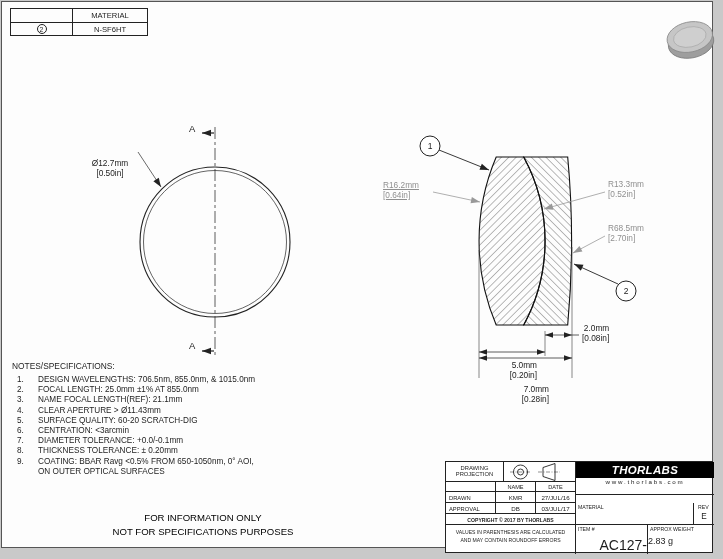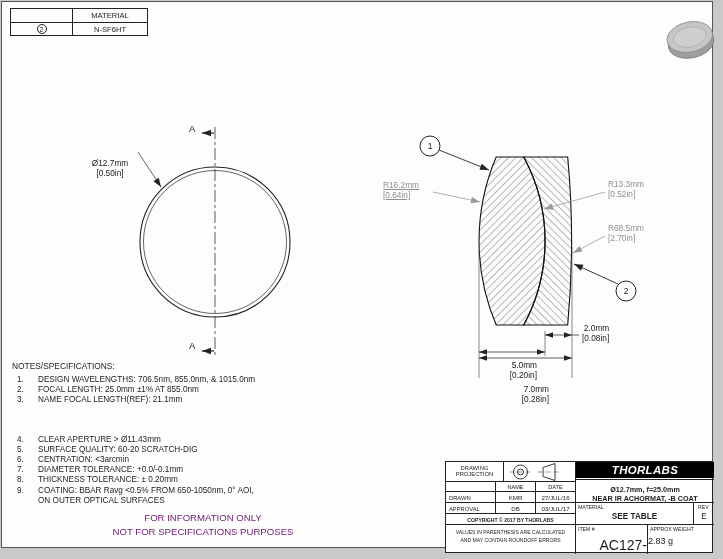--- a/index.html
+++ b/index.html
@@ -20,21 +20,21 @@
   .mt-c1 { width:62px; border-right:1px solid #222; display:flex; align-items:center; justify-content:center; }
   .mt-c2 { flex:1; display:flex; align-items:center; justify-content:center; }
   .cnum { display:inline-block; width:10px; height:10px; border:1px solid #222; border-radius:50%; font-size:6.8px; line-height:9px; text-align:center; }
 
   .notes { position:absolute; left:12px; top:361px; width:254px; z-index:2; color:#1d1d1d; }
   .notes-title { font-size:8.4px; margin-bottom:4px; }
   .notes ol { list-style:none; counter-reset:n; }
   .notes li { counter-increment:n; position:relative; padding-left:26px; font-size:8.2px; line-height:10.2px; }
   .notes li::before { content:counter(n) "."; position:absolute; left:5px; }
 
-  .watermark { position:absolute; left:88px; top:511px; width:230px; text-align:center; z-index:2; color:#701a75; }
+  .watermark { position:absolute; left:88px; top:511px; width:230px; text-align:center; z-index:2; color:#000000; }
   .watermark div { font-size:9.6px; line-height:13.5px; }
 
   .tb { position:absolute; left:445px; top:461px; width:268px; height:92px; border:1px solid #222; background:#fff; z-index:2; color:#1d1d1d; }
   .tb .cell { position:absolute; overflow:hidden; }
   .bR { border-right:1px solid #222; } .bB { border-bottom:1px solid #222; }
   .cell-label { font-size:5.2px; position:absolute; top:1px; left:2px; }
   .logo-bar { position:absolute; left:0; top:0; width:100%; height:16px; background:#000; color:#fff; font-weight:bold; font-style:italic; font-size:11.5px; letter-spacing:0.3px; line-height:16px; text-align:center; }
   .logo-site { position:absolute; left:0; top:16px; width:100%; text-align:center; font-size:6.2px; letter-spacing:1.8px; color:#222; }
 </style>
 </head>
@@ -150,21 +150,21 @@
     <div>7.0mm</div>
     <div>[0.28in]</div>
   </div>
 
   <div class="notes">
     <div class="notes-title">NOTES/SPECIFICATIONS:</div>
     <ol>
       <li style="white-space:normal;">DESIGN WAVELENGTHS: 706.5nm, 855.0nm, &amp; 1015.0nm</li>
       <li style="white-space:normal;">FOCAL LENGTH: 25.0mm ±1% AT 855.0nm</li>
       <li style="white-space:normal;">NAME FOCAL LENGTH(REF): 21.1mm</li>
-      <li style="white-space:normal;margin-top:29px;">CLEAR APERTURE &gt; Ø11.43mm</li>
+      <li style="white-space:normal;">CLEAR APERTURE &gt; Ø11.43mm</li>
       <li style="white-space:normal;">SURFACE QUALITY: 60-20 SCRATCH-DIG</li>
       <li style="white-space:normal;">CENTRATION: &lt;3arcmin</li>
       <li style="white-space:normal;">DIAMETER TOLERANCE: +0.0/-0.1mm</li>
       <li style="white-space:normal;">THICKNESS TOLERANCE: ± 0.20mm</li>
       <li style="white-space:normal;">COATING: BBAR Ravg &lt;0.5% FROM 650-1050nm, 0° AOI, ON OUTER OPTICAL SURFACES</li>
     </ol>
   </div>
 
   <div class="watermark">
     <div>FOR INFORMATION ONLY</div>
@@ -177,48 +177,43 @@
     </div>
     <div class="cell bR bB" style="left:58px;top:0;width:72px;height:20px;">
       <svg width="72" height="20" viewBox="0 0 72 20">
         <line x1="6" y1="10" x2="27" y2="10" stroke="#222" stroke-width="0.5" stroke-dasharray="4 1.5 1 1.5"></line>
         <circle cx="16.5" cy="10" r="7" fill="none" stroke="#222" stroke-width="0.9"></circle>
         <circle cx="16.5" cy="10" r="3" fill="none" stroke="#222" stroke-width="0.9"></circle>
         <line x1="34" y1="10" x2="56" y2="10" stroke="#222" stroke-width="0.5" stroke-dasharray="4 1.5 1 1.5"></line>
         <path d="M39 5.5 L51 1.5 L51 18.5 L39 14.5 Z" fill="none" stroke="#222" stroke-width="0.9"></path>
       </svg>
     </div>
-    <div class="cell bB" style="left:130px;top:0;width:138px;height:18px;">
+    <div class="cell bB" style="left:130px;top:0;width:138px;height:33px;">
       <div class="logo-bar">THORLABS</div>
       <div class="logo-site">www.thorlabs.com</div>
     </div>
 
     <div class="cell bR bB" style="left:0;top:20px;width:50px;height:10px;"></div>
     <div class="cell bR bB" style="left:50px;top:20px;width:40px;height:10px;text-align:center;font-size:5.6px;padding-top:2px;">NAME</div>
     <div class="cell bR bB" style="left:90px;top:20px;width:40px;height:10px;text-align:center;font-size:5.6px;padding-top:2px;">DATE</div>
 
     <div class="cell bR bB" style="left:0;top:30px;width:50px;height:11px;font-size:5.8px;padding:3px 0 0 3px;">DRAWN</div>
     <div class="cell bR bB" style="left:50px;top:30px;width:40px;height:11px;text-align:center;font-size:6.2px;padding-top:2px;">KMR</div>
     <div class="cell bR bB" style="left:90px;top:30px;width:40px;height:11px;text-align:center;font-size:6.2px;padding-top:2px;">27/JUL/16</div>
 
     <div class="cell bR bB" style="left:0;top:41px;width:50px;height:11px;font-size:5.8px;padding:3px 0 0 3px;">APPROVAL</div>
     <div class="cell bR bB" style="left:50px;top:41px;width:40px;height:11px;text-align:center;font-size:6.2px;padding-top:2px;">DB</div>
     <div class="cell bR bB" style="left:90px;top:41px;width:40px;height:11px;text-align:center;font-size:6.2px;padding-top:2px;">03/JUL/17</div>
 
     <div class="cell bR bB" style="left:0;top:52px;width:130px;height:11px;text-align:center;font-size:5.1px;font-weight:bold;padding-top:3px;">COPYRIGHT © 2017 BY THORLABS</div>
     <div class="cell bR" style="left:0;top:63px;width:130px;height:29px;text-align:center;font-size:5.1px;line-height:1.5;padding:4px 8px 0 8px;">VALUES IN PARENTHESIS ARE CALCULATED AND MAY CONTAIN ROUNDOFF ERRORS</div>
 
-    <div class="cell bB" style="left:130px;top:23px;width:138px;height:18px;text-align:center;font-size:7.2px;font-weight:bold;line-height:8.8px;padding-top:1px;">
-      <div>Ø12.7mm, f=25.0mm</div>
-      <div>NEAR IR ACHORMAT, -B COAT</div>
-    </div>
 
     <div class="cell bR bB" style="left:130px;top:41px;width:118px;height:22px;">
       <span class="cell-label">MATERIAL</span>
-      <div style="text-align:center;font-size:8.2px;font-weight:bold;padding-top:9px;">SEE TABLE</div>
     </div>
     <div class="cell bB" style="left:248px;top:41px;width:20px;height:22px;">
       <span class="cell-label" style="left:4px;">REV</span>
       <div style="text-align:center;font-size:8.2px;padding-top:9px;">E</div>
     </div>
 
     <div class="cell bR" style="left:130px;top:63px;width:72px;height:29px;">
       <span class="cell-label">ITEM #</span>
       <div style="text-align:right;font-size:14px;padding-top:12px;">AC127-025-B</div>
     </div>

